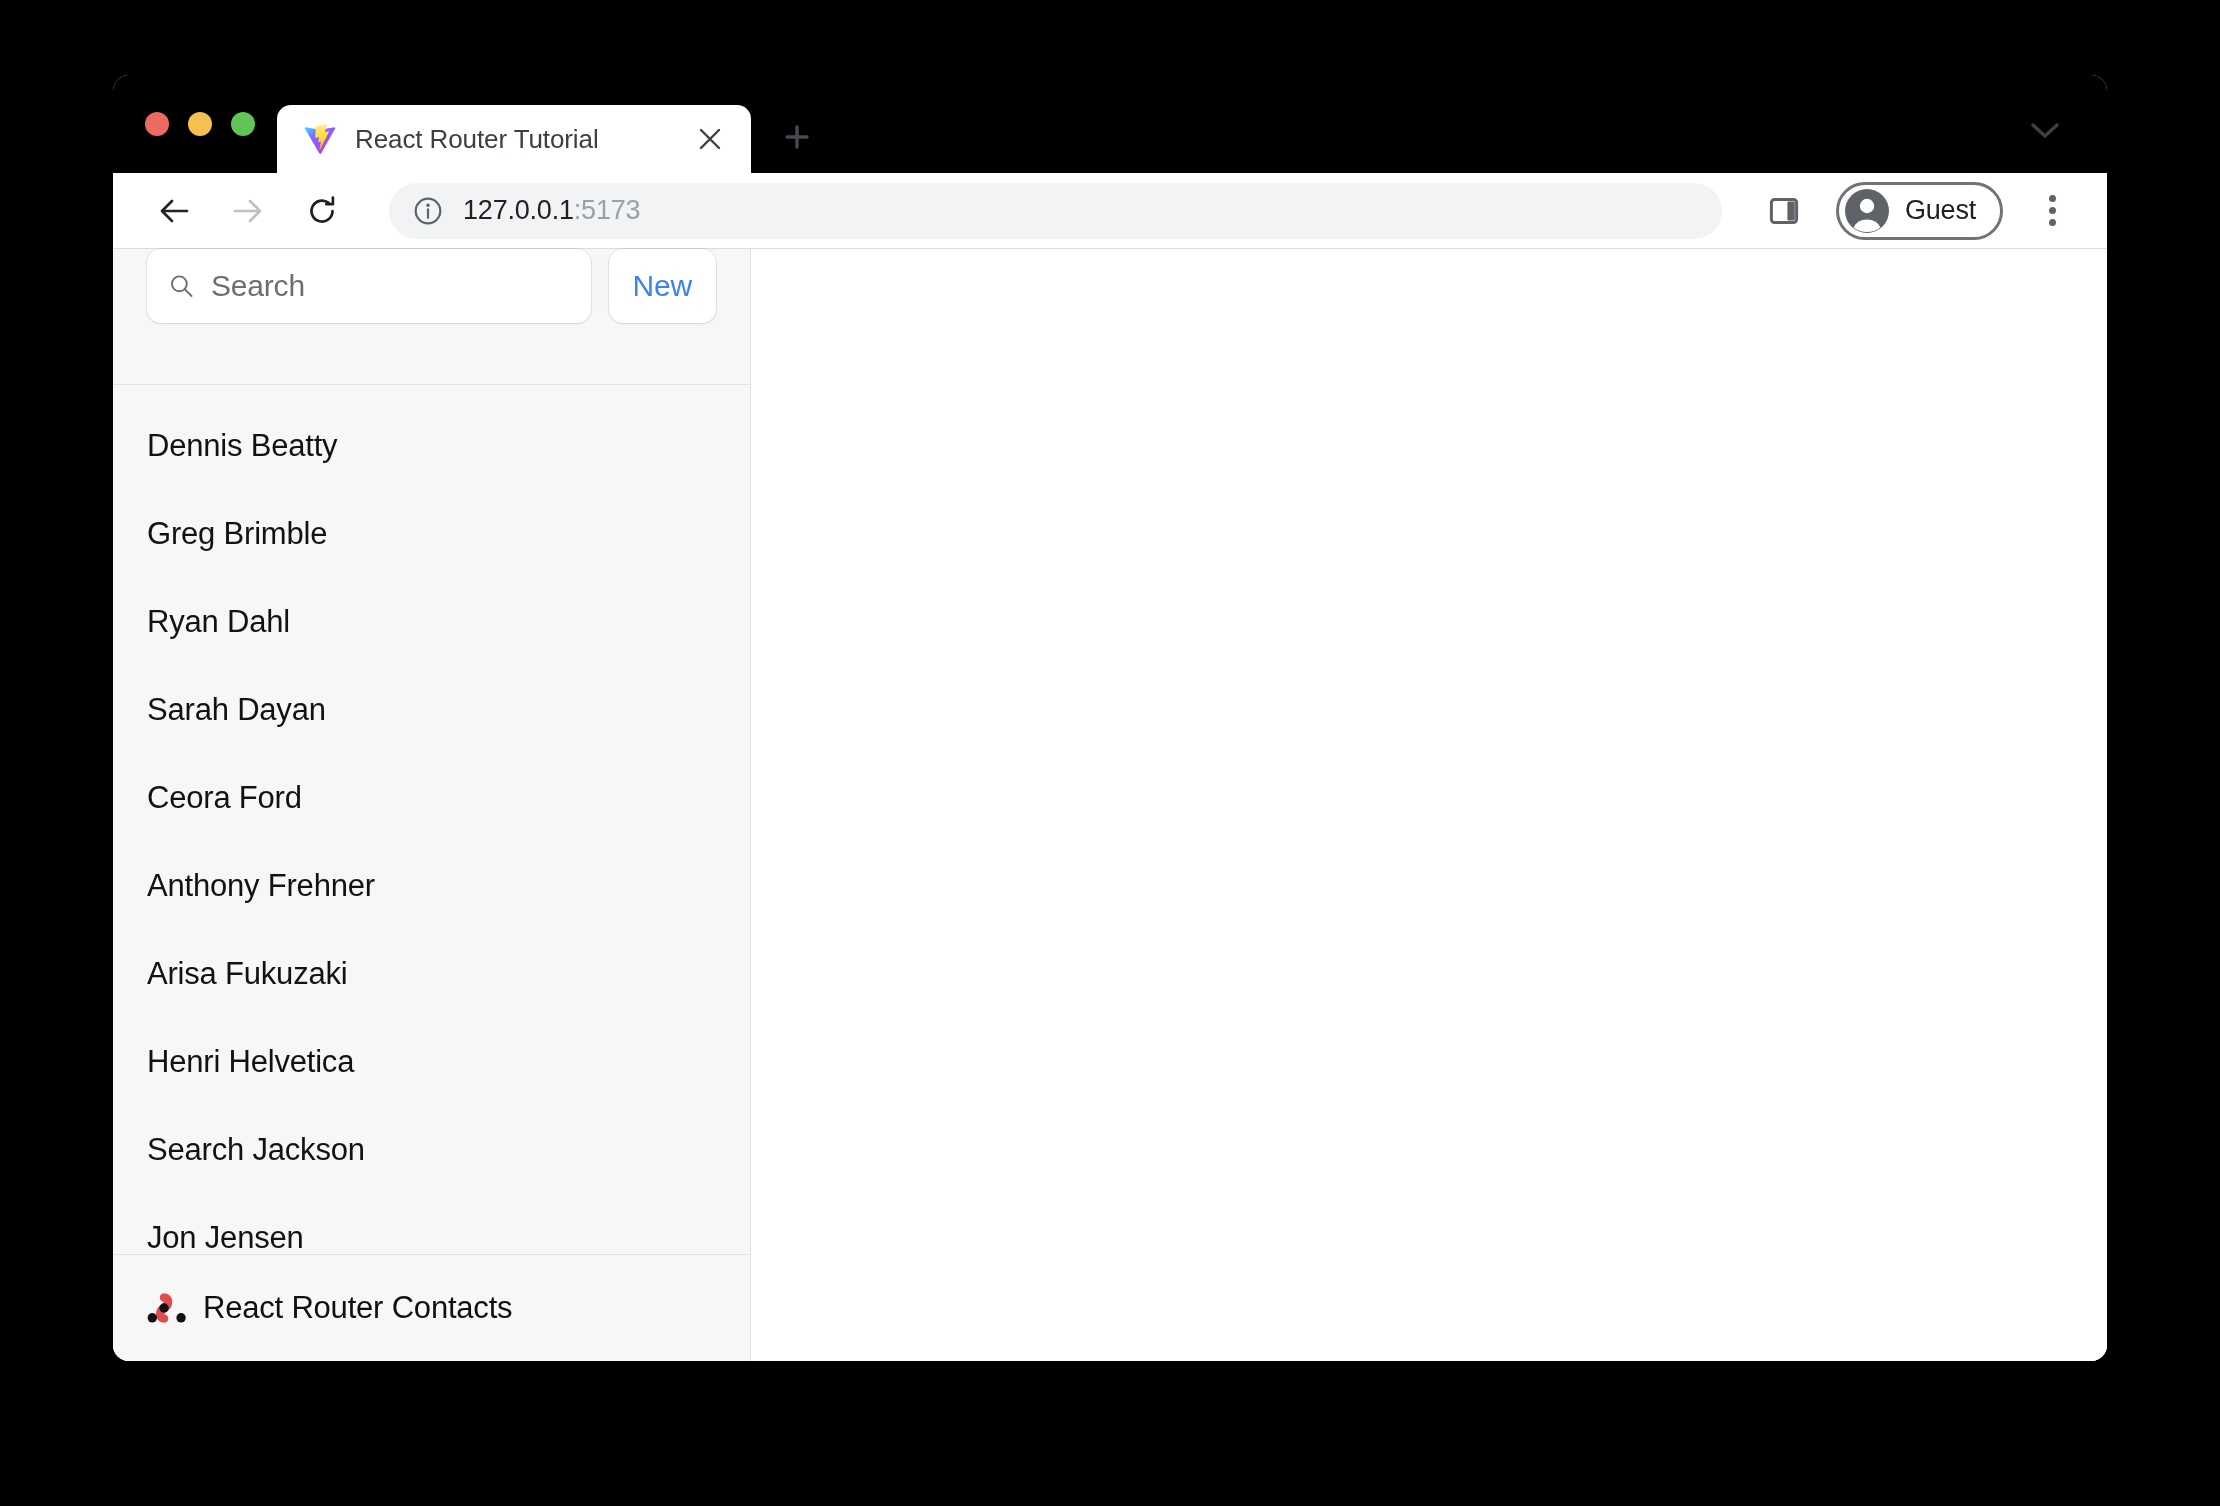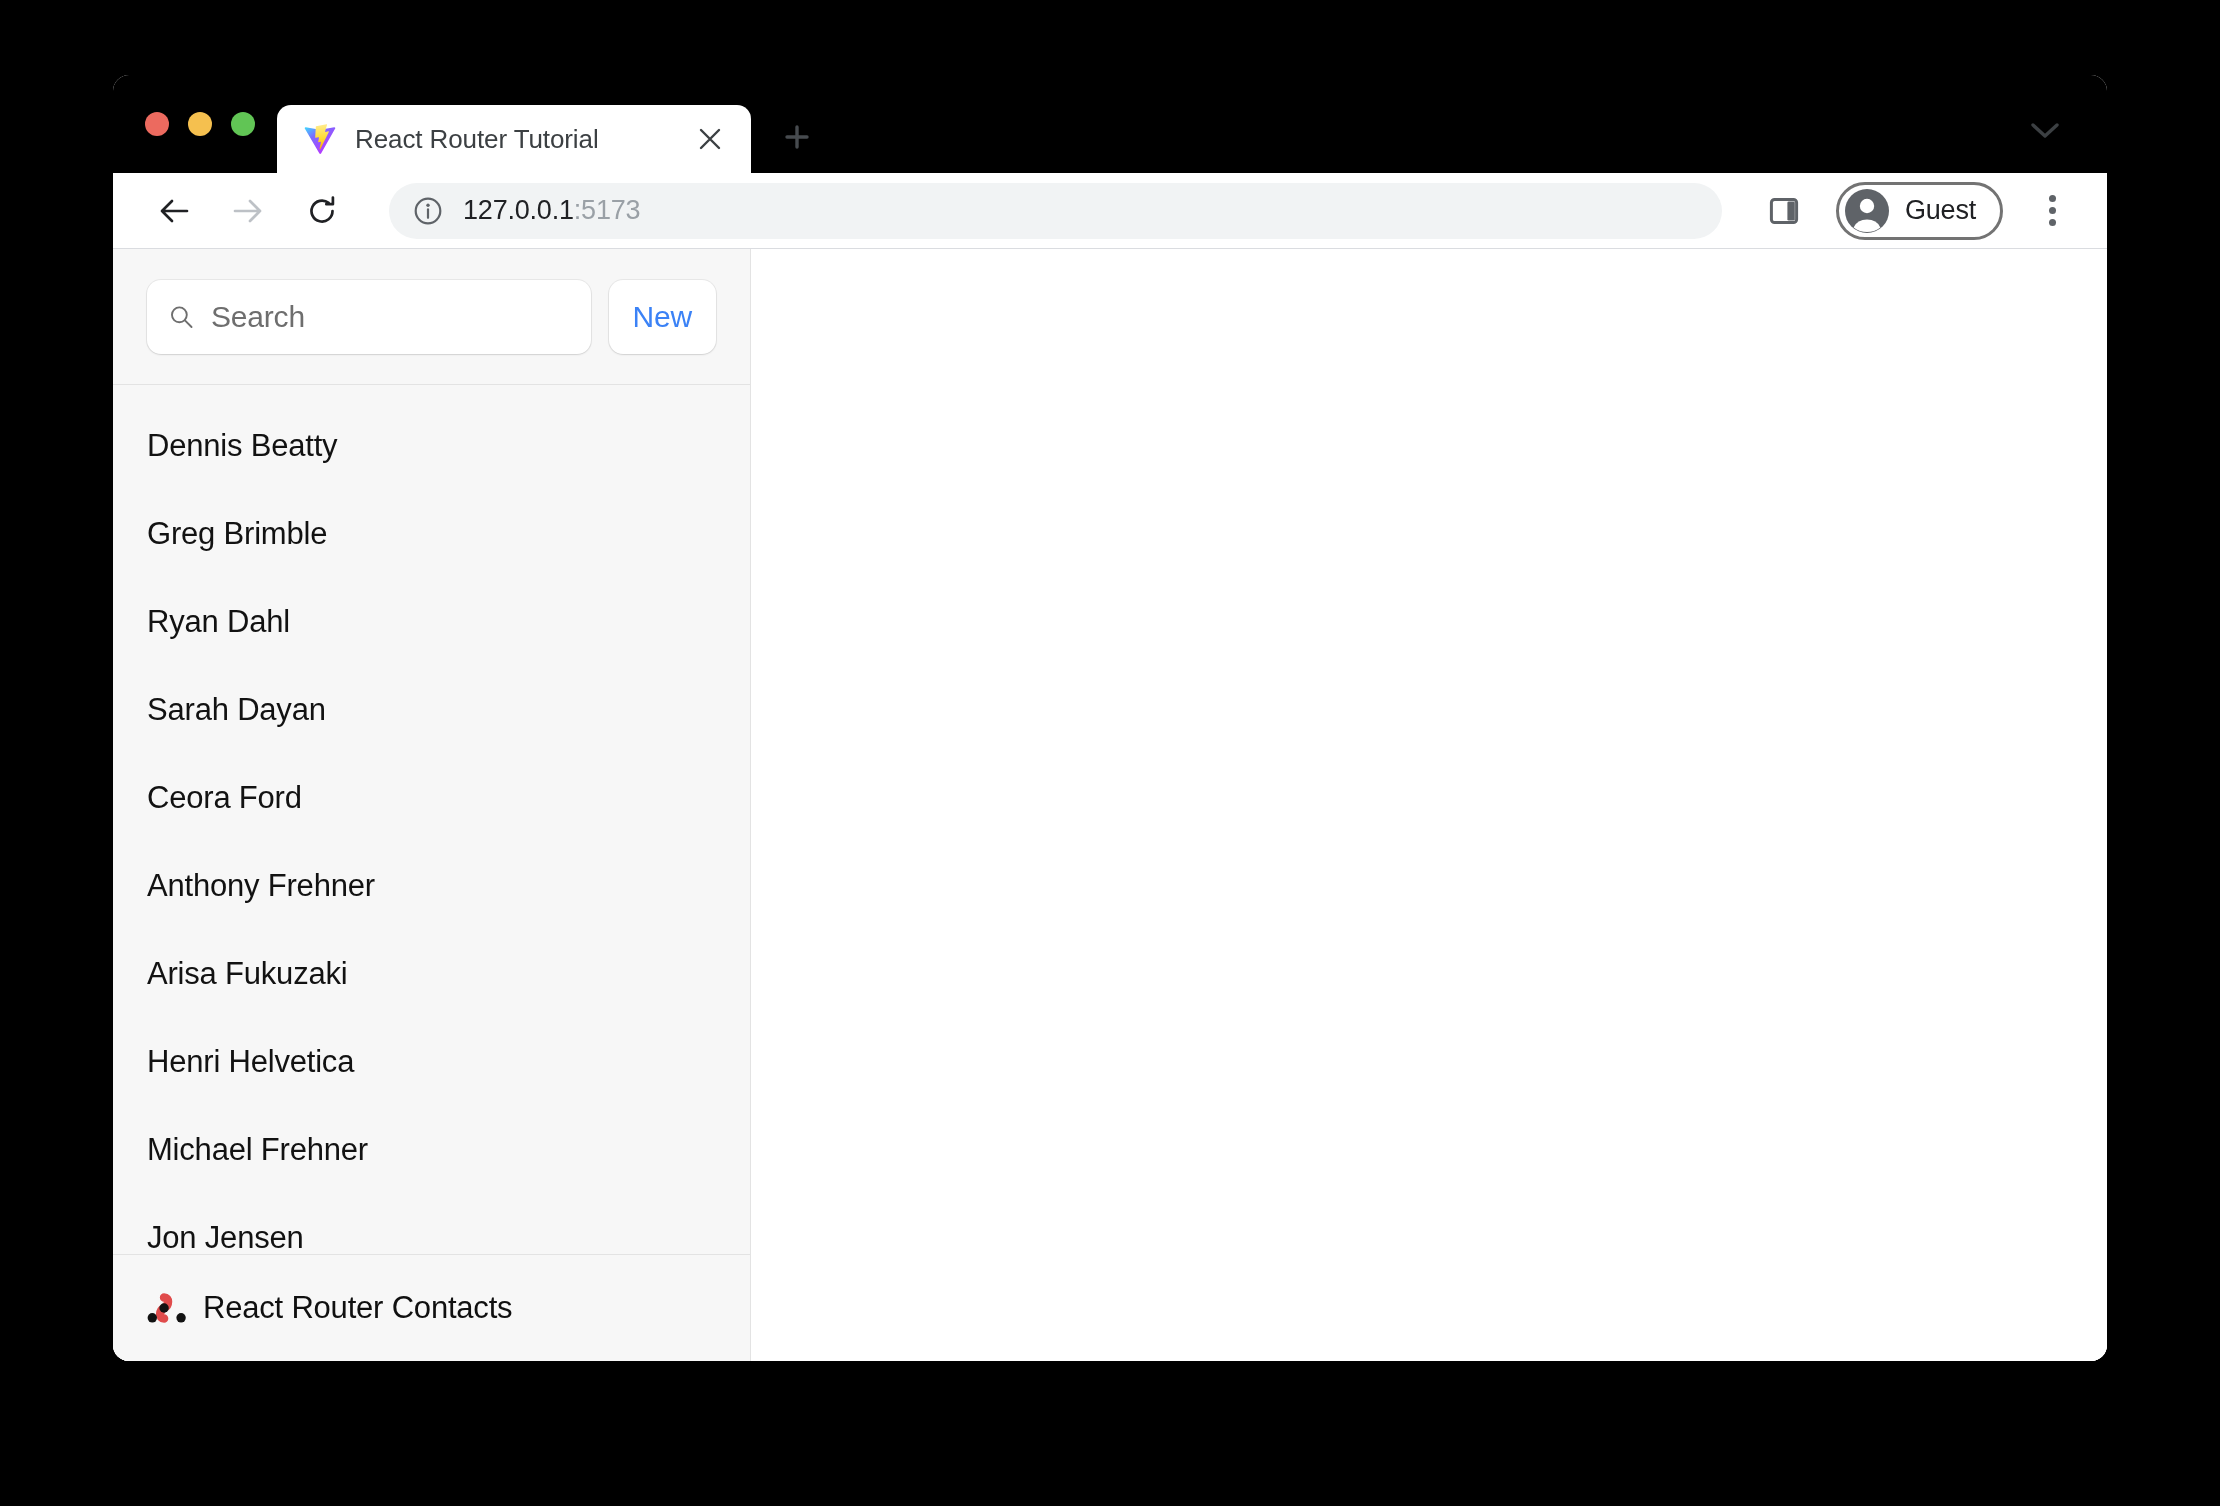--- a/index.html
+++ b/index.html
@@ -193,21 +193,20 @@
     display: flex;
     flex-direction: column;
     min-height: 0;
     position: relative;
   }
 
   #sidebar-header {
     flex: 0 0 auto;
     height: 136px;
     display: flex;
-    align-items: center;
     padding: 0 34px;
     gap: 18px;
     border-bottom: 1px solid #e3e3e3;
   }
 
   #search-input-wrap {
     flex: 1 1 auto;
     height: 74px;
     background: #ffffff;
     border-radius: 14px;
@@ -414,21 +413,21 @@
 
       <nav id="contact-list">
           <a class="contact-item">Dennis Beatty</a>
           <a class="contact-item">Greg Brimble</a>
           <a class="contact-item">Ryan Dahl</a>
           <a class="contact-item">Sarah Dayan</a>
           <a class="contact-item">Ceora Ford</a>
           <a class="contact-item">Anthony Frehner</a>
           <a class="contact-item">Arisa Fukuzaki</a>
           <a class="contact-item">Henri Helvetica</a>
-          <a class="contact-item">Michael Frehner</a>
+          <a class="contact-item">Search Jackson</a>
           <a class="contact-item">Jon Jensen</a>
         </nav>
 
       <div id="sidebar-footer">
         <svg class="brand-logo" viewBox="0 0 64 52">
           <path d="M26 10 C34 10, 34 22, 26 26 C18 30, 18 42, 26 42" stroke="#e04b4b" stroke-width="13" fill="none" stroke-linecap="round"></path>
           <circle cx="8" cy="41" r="7.2" fill="#121212"></circle>
           <circle cx="26" cy="26" r="7.2" fill="#121212"></circle>
           <circle cx="52" cy="41" r="7.2" fill="#121212"></circle>
         </svg>

